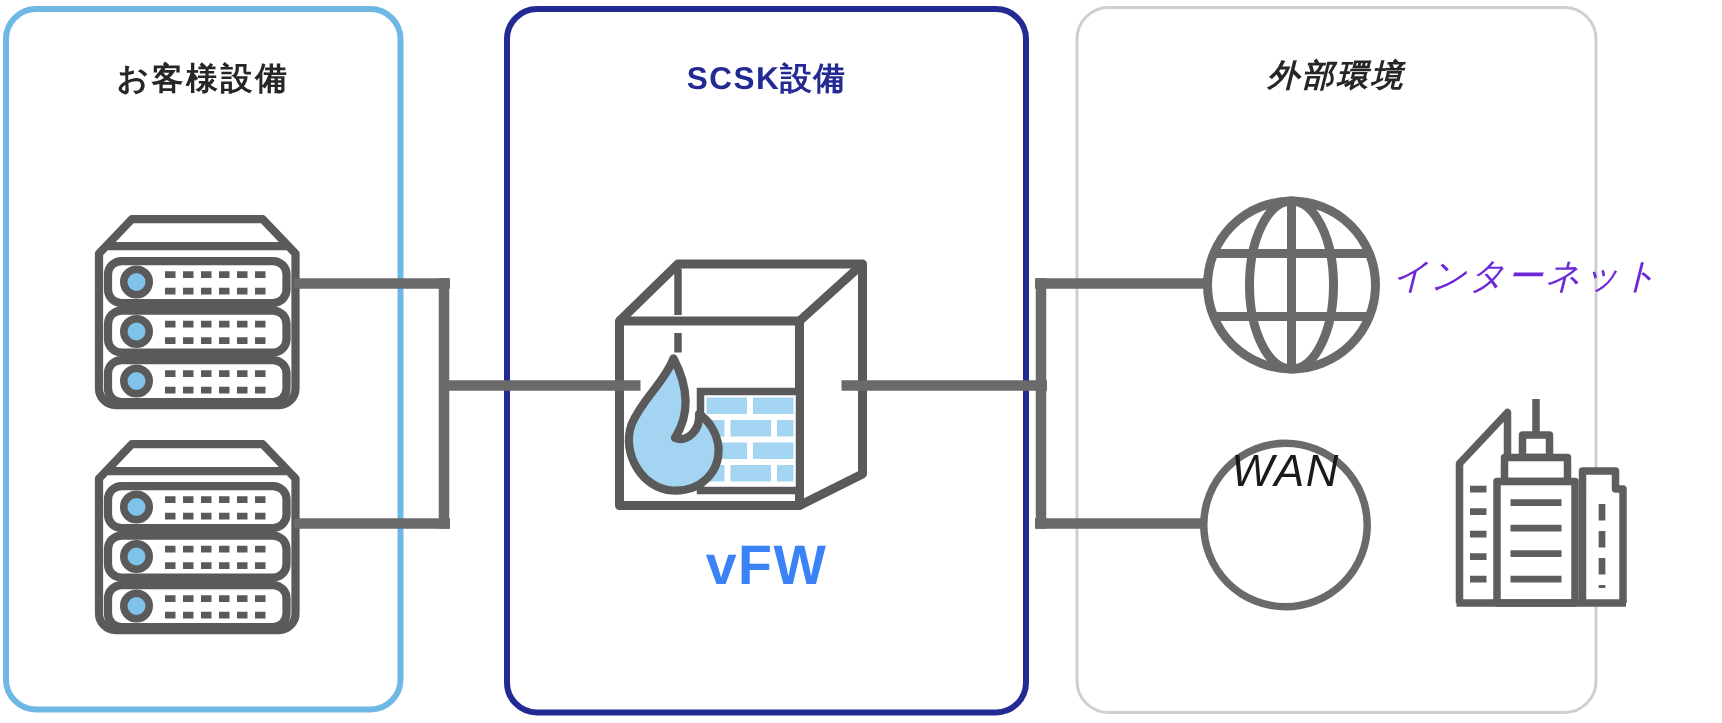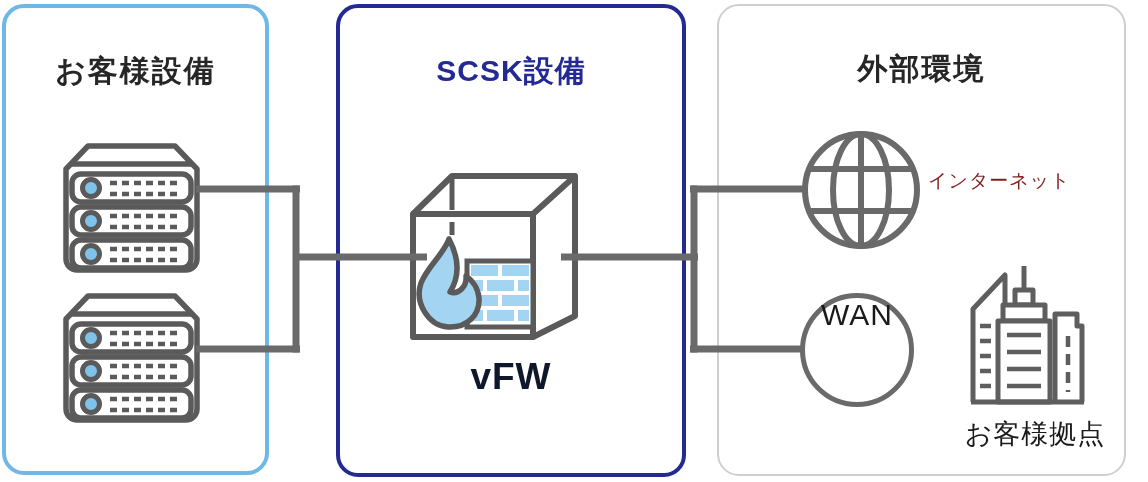--- a/index.html
+++ b/index.html
@@ -2,33 +2,33 @@
 <html><head>
 <meta charset="utf-8">
 <style>
   html,body{margin:0;padding:0;background:#ffffff;}
   body{font-family:"Liberation Sans","DejaVu Sans",sans-serif;}
   .canvas{position:relative;width:1148px;height:482px;background:#ffffff;overflow:hidden;}
 
   .panel{position:absolute;box-sizing:border-box;background:#ffffff;border-radius:22px;}
   .panel-left{left:2px;top:4px;width:267px;height:471px;border:4px solid #6FB8E5;}
   .panel-center{left:336px;top:4px;width:350px;height:473px;border:4px solid #242A93;}
-  .panel-right{left:717px;top:4px;width:409px;height:472px;border:2px solid #CFCFCF;}
+  .panel-right{left:717px;top:4px;width:348px;height:472px;border:2px solid #CFCFCF;font-style:italic;}
 
-  .panel-title{position:absolute;left:0;right:0;top:30px;margin:13px;text-align:center;
-    font-size:30px;font-weight:700;letter-spacing:2px;color:#262626;}
+  .panel-title{position:absolute;left:0;right:0;top:30px;margin:0;text-align:center;
+    font-size:21px;font-weight:700;letter-spacing:2px;color:#262626;}
   .panel-center .panel-title{color:#242A93;letter-spacing:1px;}
 
   .abs{position:absolute;}
 
   .vfw-label{position:absolute;left:0;right:0;top:348px;text-align:center;
-    font-size:37px;font-weight:600;letter-spacing:1px;color:#0f172a;}
+    font-size:37px;font-weight:600;letter-spacing:1px;color:#3b82f6;}
 
-  .internet-label{position:absolute;left:209px;top:162px;font-size:19px;font-weight:500;
-    color:#7f1d1d;letter-spacing:1px;white-space:nowrap;}
+  .internet-label{position:absolute;left:209px;top:162px;font-size:24px;font-weight:500;
+    color:#6d28d9;letter-spacing:1px;white-space:nowrap;}
   .site-label{position:absolute;left:226px;top:410px;width:180px;text-align:center;
     font-size:27px;font-weight:500;color:#1A1A1A;letter-spacing:1px;white-space:nowrap;}
 
   .wan-circle{position:absolute;left:81px;top:287px;width:114px;height:114px;box-sizing:border-box;
     border:5px solid #6A6A6A;border-radius:50%;display:flex;align-items:flex-start;justify-content:center;
     background:#ffffff;}
   .wan-circle span{font-size:30px;color:#1A1A1A;letter-spacing:1px;}
 
   .lines-overlay{position:absolute;left:0;top:0;width:1148px;height:482px;pointer-events:none;}
 </style>
@@ -172,21 +172,20 @@
 
         <path d="M42 73 H76"></path>
           <path d="M42 90 H76"></path>
           <path d="M42 107 H76"></path>
           <path d="M42 124 H76"></path>
 
         <path d="M103 74 V130" stroke-dasharray="11 7"></path>
       </g>
     </svg>
 
-    <span class="site-label">お客様拠点</span>
   </section>
 
   <svg class="lines-overlay" viewBox="0 0 1148 482">
     <g stroke="#6A6A6A" stroke-width="7" fill="none">
       <path d="M196 189 H300"></path>
       <path d="M196 349 H300"></path>
       <path d="M296 185.5 V352.5"></path>
       <path d="M293 257 H427"></path>
       <path d="M561 257 H698"></path>
       <path d="M694 185.5 V352.5"></path>

